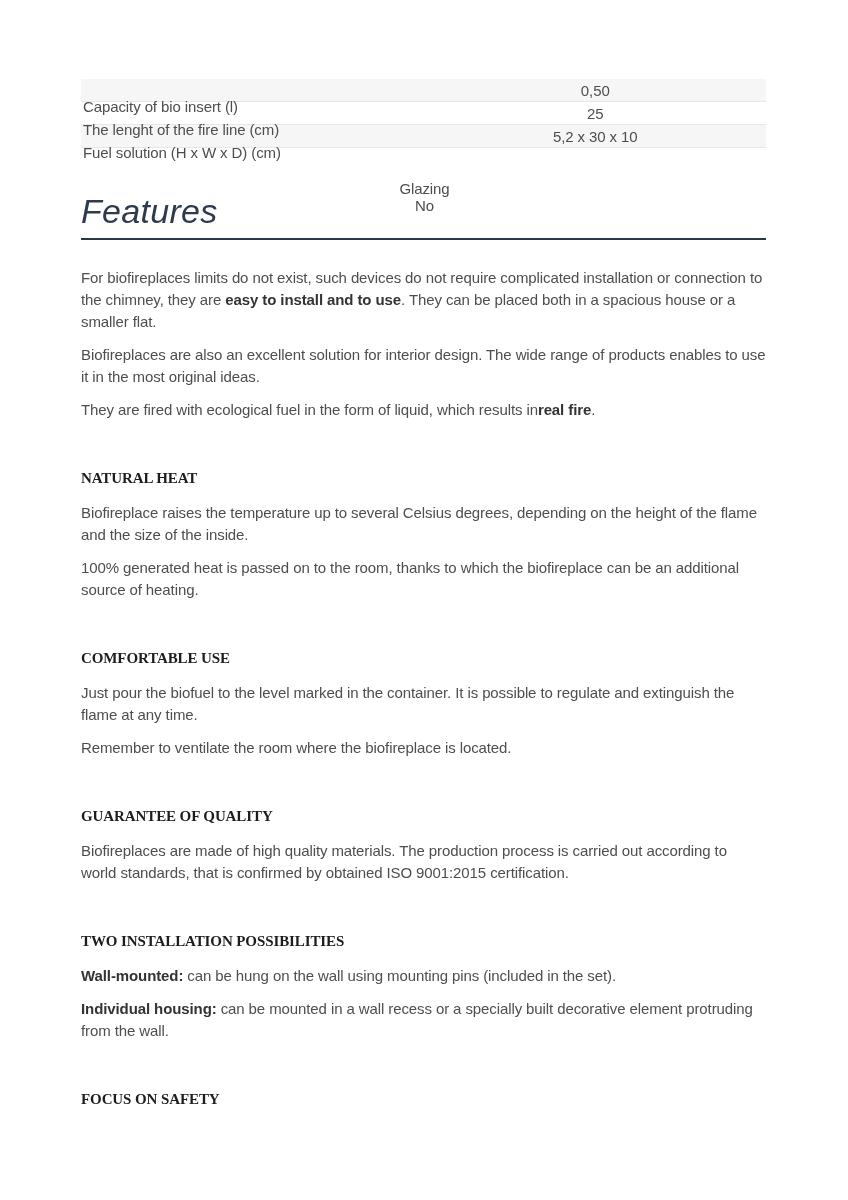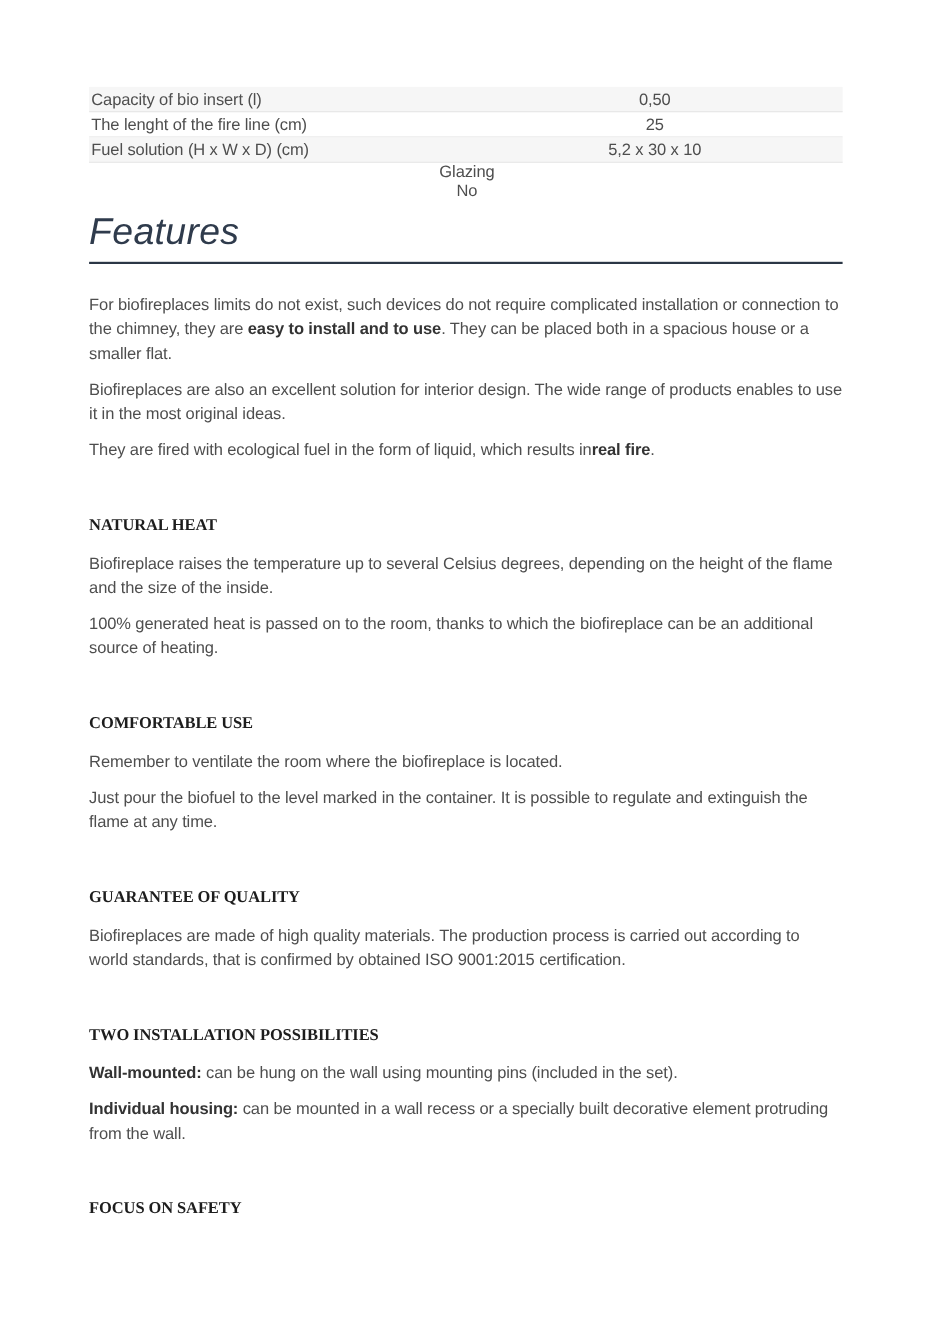--- a/index.html
+++ b/index.html
@@ -30,21 +30,21 @@
   }
   .spec-row {
     display: flex;
     align-items: center;
     height: 23px;
     border-bottom: 1px solid #e7e7e7;
     padding-left: 2px;
   }
   .spec-row:last-child { border-bottom: none; flex-direction: column; }
   .spec-row.striped { background: #f6f6f6; }
-  .spec-label { flex: 1 1 50%; }
+  .spec-label { flex: 1 1 50%; margin-top: 32px; }
   .spec-value { flex: 1 1 50%; text-align: center; }
 
   
   .features-title {
     font-size: 34px;
     font-weight: 300;
     color: #2f3b4c;
     letter-spacing: 0.3px;
     line-height: 36px;
     margin: 22px 0 9px 0;
@@ -112,22 +112,22 @@
         <p class="doc-paragraph"><span>They are fired with ecological fuel in the form of liquid, which results in</span><strong>real fire</strong><span>.</span></p>
       </div>
     <div id="sections-container">
         <div class="section">
           <h3 class="section-heading">NATURAL HEAT</h3>
           <p class="doc-paragraph"><span>Biofireplace raises the temperature up to several Celsius degrees, depending on the height of the flame and the size of the inside.</span></p>
           <p class="doc-paragraph"><span>100% generated heat is passed on to the room, thanks to which the biofireplace can be an additional source of heating.</span></p>
         </div>
         <div class="section">
           <h3 class="section-heading">COMFORTABLE USE</h3>
+          <p class="doc-paragraph"><span>Just pour the biofuel to the level marked in the container. It is possible to regulate and extinguish the flame at any time.</span></p>
           <p class="doc-paragraph"><span>Remember to ventilate the room where the biofireplace is located.</span></p>
-          <p class="doc-paragraph"><span>Just pour the biofuel to the level marked in the container. It is possible to regulate and extinguish the flame at any time.</span></p>
         </div>
         <div class="section">
           <h3 class="section-heading">GUARANTEE OF QUALITY</h3>
           <p class="doc-paragraph"><span>Biofireplaces are made of high quality materials. The production process is carried out according to world standards, that is confirmed by obtained ISO 9001:2015 certification.</span></p>
         </div>
         <div class="section">
           <h3 class="section-heading">TWO INSTALLATION POSSIBILITIES</h3>
           <p class="doc-paragraph"><strong>Wall-mounted:</strong><span> can be hung on the wall using mounting pins (included in the set).</span></p>
           <p class="doc-paragraph"><strong>Individual housing:</strong><span> can be mounted in a wall recess or a specially built decorative element protruding from the wall.</span></p>
         </div>

